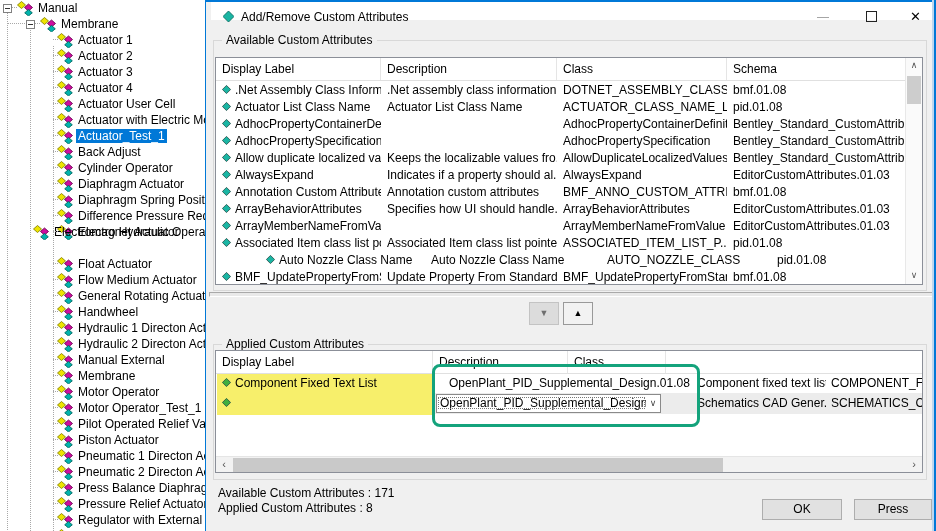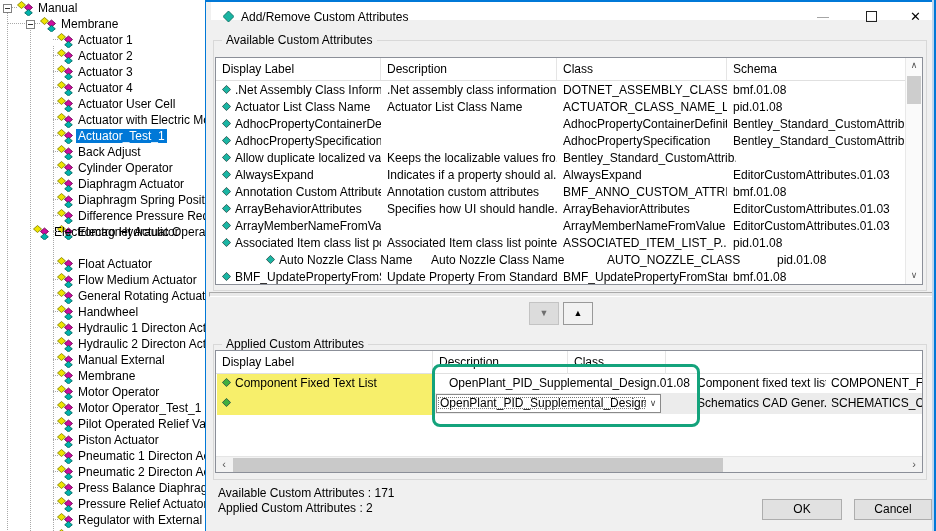--- a/index.html
+++ b/index.html
@@ -491,20 +491,23 @@
           <div class="lrow" style="top: 68px;">
             <div class="lcell" style="width: 165px;">
               <span class="dico"><svg width="9" height="9" viewBox="0 0 9 9">
                   <polygon points="4.5,0.4 8.6,4.5 4.5,8.6 0.4,4.5" fill="#1ab5a3" stroke="#1e4a44" stroke-width="0.8"></polygon>
                 </svg></span>
               <span>Allow duplicate localized val...</span>
             </div>
             <div class="lcell" style="width: 176px;">
               <span>Keeps the localizable values fro...</span>
             </div>
+            <div class="lcell" style="width: 170px;">
+              <span>AllowDuplicateLocalizedValues</span>
+            </div>
             <div class="lcell" style="width: 179px;">
               <span>Bentley_Standard_CustomAttrib...</span>
             </div>
           </div>
           <div class="lrow" style="top: 85px;">
             <div class="lcell" style="width: 165px;">
               <span class="dico"><svg width="9" height="9" viewBox="0 0 9 9">
                   <polygon points="4.5,0.4 8.6,4.5 4.5,8.6 0.4,4.5" fill="#1ab5a3" stroke="#1e4a44" stroke-width="0.8"></polygon>
                 </svg></span>
               <span>AlwaysExpand</span>
@@ -686,19 +689,19 @@
       <div class="hsb" style="top:105px;width:706px;">
         <div class="sb-btn" style="left:0;">‹</div>
         <div class="thumb" style="left:17px;width:490px;"></div>
         <div class="sb-btn" style="right:0;">›</div>
       </div>
     </div>
 
     <div class="green-box" style="left:226px;top:362px;width:262px;height:57px;"></div>
 
     <div class="statusline" style="left:12px;top:484px;">Available Custom Attributes : 171</div>
-    <div class="statusline" style="left:12px;top:499px;">Applied Custom Attributes : 2</div>
+    <div class="statusline" style="left:12px;top:499px;">Applied Custom Attributes : 8</div>
     <div class="btn" style="left:556px;top:497px;width:80px;height:21px;">OK</div>
-    <div class="btn" style="left:648px;top:497px;width:78px;height:21px;">Cancel</div>
+    <div class="btn" style="left:648px;top:497px;width:78px;height:21px;">Press</div>
   </div>
 
   <div class="edge-strip"></div>
 </div>
 
 </body></html>

